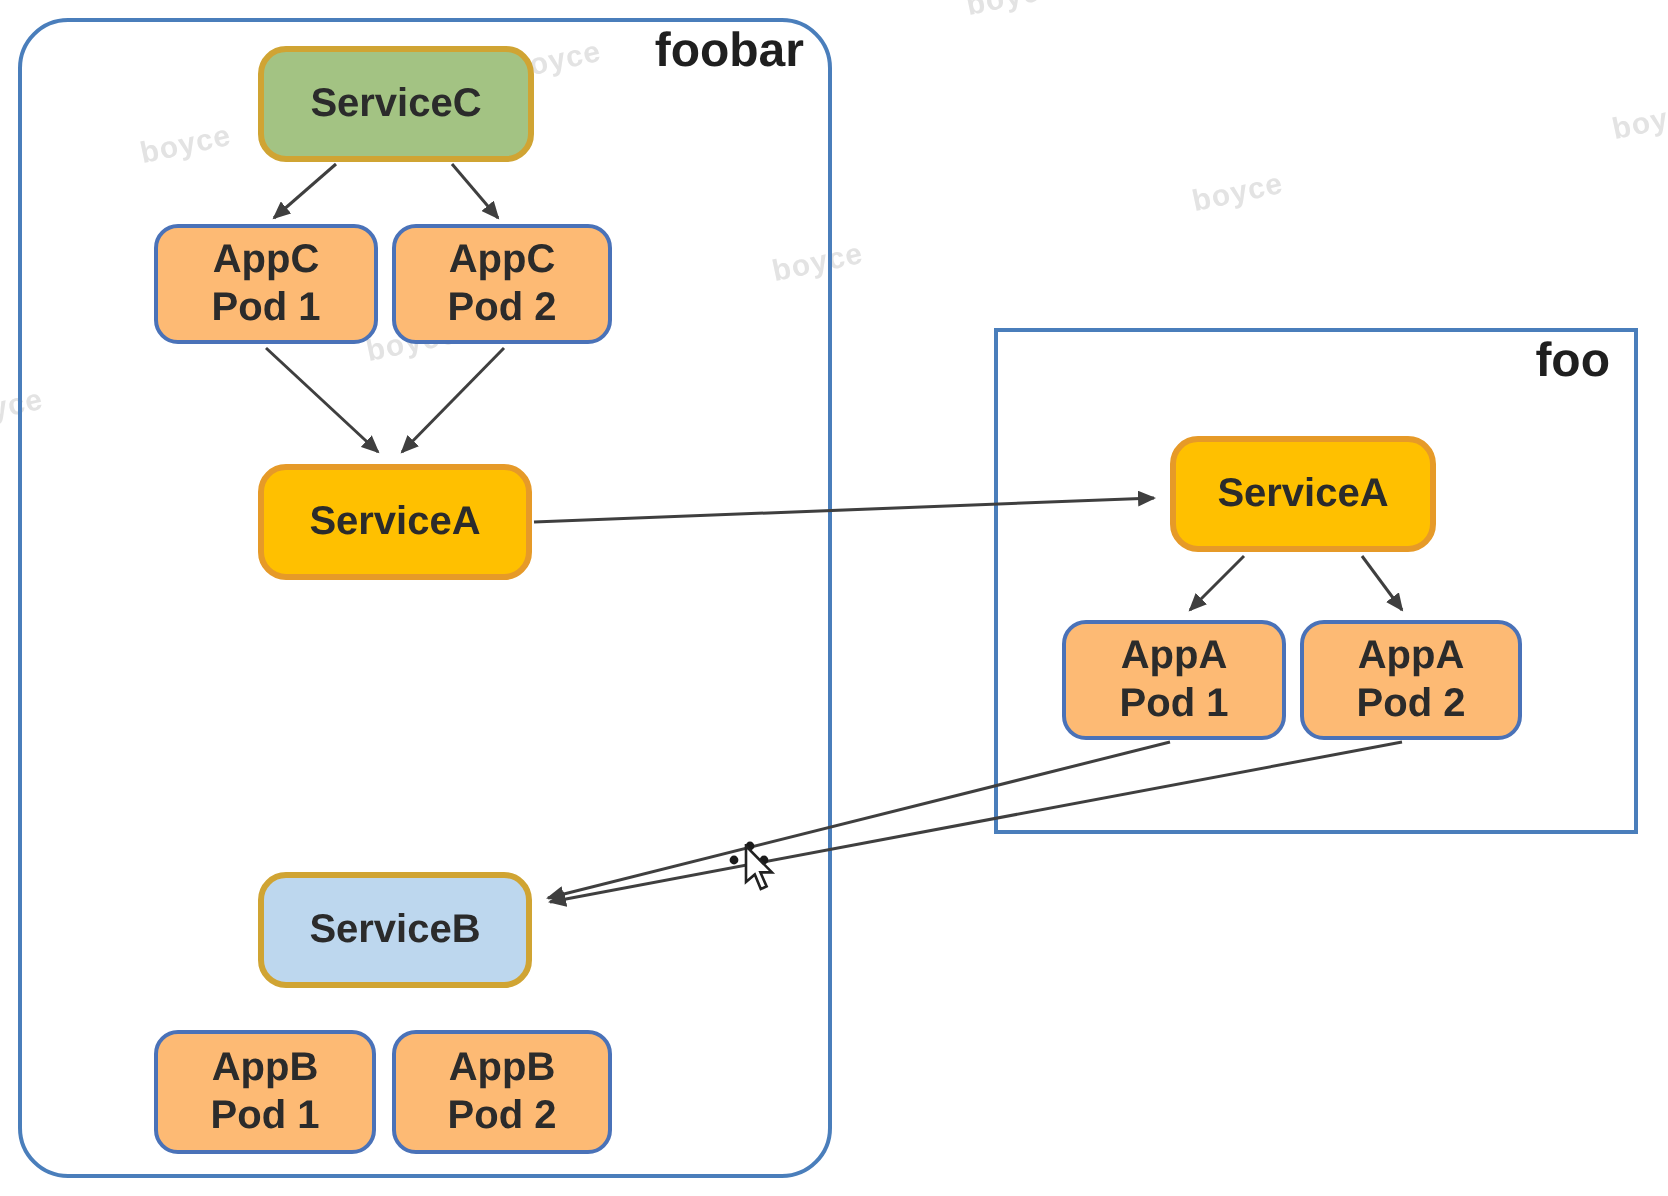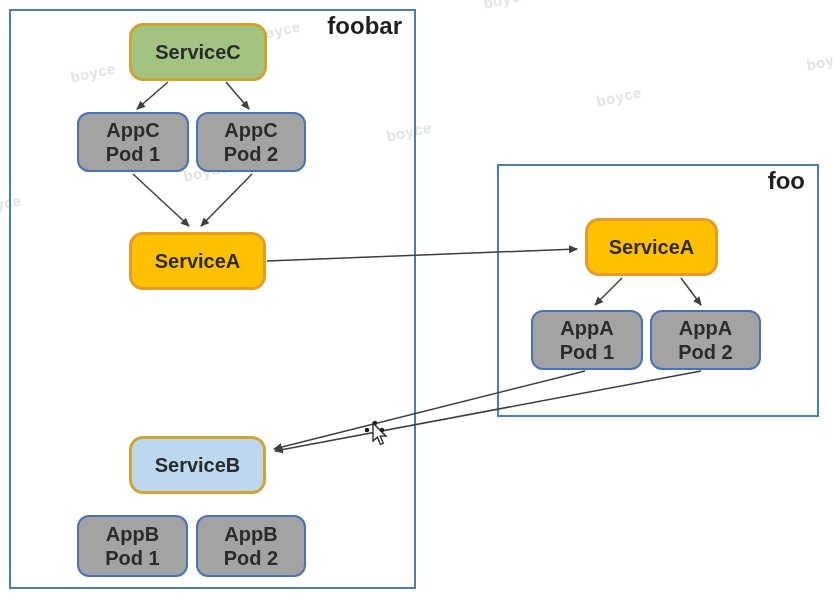--- a/index.html
+++ b/index.html
@@ -21,41 +21,41 @@
     position:absolute; top:2px; right:12px;
     font-size:24px; font-weight:600; color:#1f1f1f; line-height:1.1;
   }
   .edges { position:absolute; left:0; top:0; z-index:3; pointer-events:none; }
   .node {
     position:absolute; display:flex; align-items:center; justify-content:center;
     text-align:center; font-size:20px; font-weight:600; color:#2b2b2b;
     white-space:pre-line; line-height:1.2; box-sizing:border-box; z-index:4;
   }
   .service { border-radius:14px; border:3px solid; }
-  .pod     { border-radius:12px; border:2.5px solid #4a72b8; background:#a3a3a3; }
+  .pod     { border-radius:12px; border:2.5px solid #4a72b8; background:#fdba74; }
   .green     { background:#a3c383; border-color:#d0a433; }
   .amber     { background:#ffc000; border-color:#e69a28; }
   .lightblue { background:#bdd7ee; border-color:#d0a433; }
   .cursor { position:absolute; z-index:6; pointer-events:none; }
 </style>
 </head>
 <body>
 
 <div class="stage">
 
   <span class="wm" style="left:70px;  top:64px;">boyce</span>
   <span class="wm" style="left:255px; top:22px;">boyce</span>
   <span class="wm" style="left:483px; top:-10px;">boyce</span>
   <span class="wm" style="left:806px; top:52px;">boyce</span>
   <span class="wm" style="left:596px; top:88px;">boyce</span>
   <span class="wm" style="left:386px; top:123px;">boyce</span>
   <span class="wm" style="left:183px; top:163px;">boyce</span>
   <span class="wm" style="left:-24px; top:196px;">boyce</span>
 
-  <div class="container" style="left:9px; top:9px; width:407px; height:580px;">
+  <div class="container" style="left:9px; top:9px; width:407px; height:580px;border-radius:25px;">
     <span class="container-label">foobar</span>
   </div>
   <div class="container" style="left:497px; top:164px; width:322px; height:253px;">
     <span class="container-label">foo</span>
   </div>
 
   <svg class="edges" width="834" height="598" viewBox="0 0 834 598">
     <defs>
       <marker id="ah" markerWidth="10" markerHeight="8" refX="8" refY="4" orient="auto" markerUnits="userSpaceOnUse">
         <path d="M0,0 L9,4 L0,8 Z" fill="#3f3f3f"></path>

